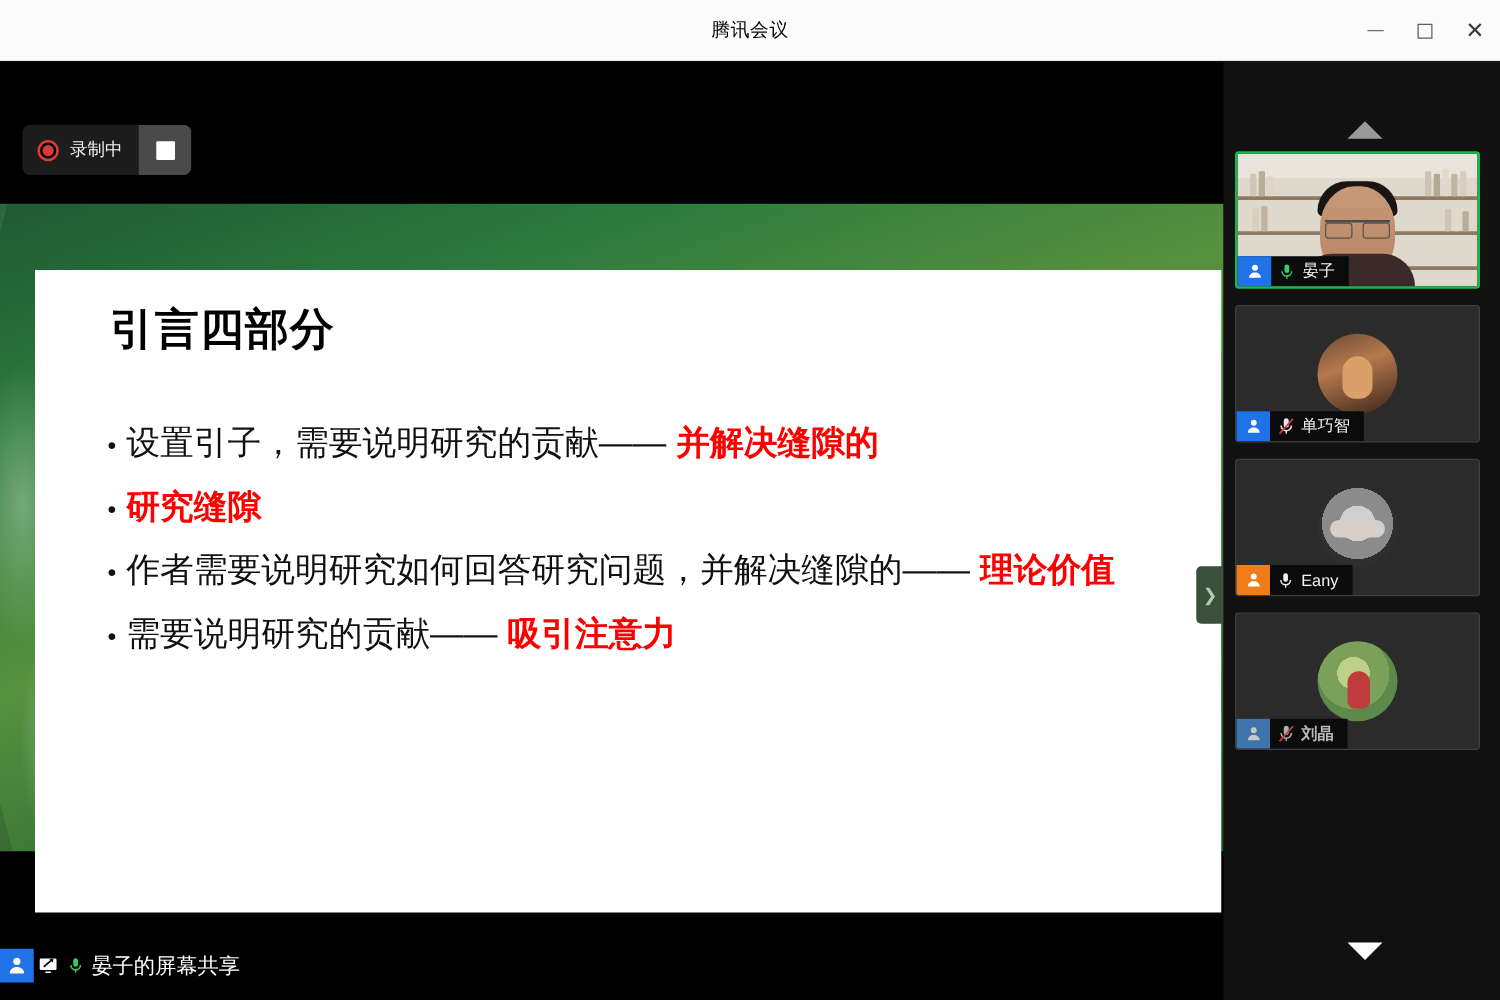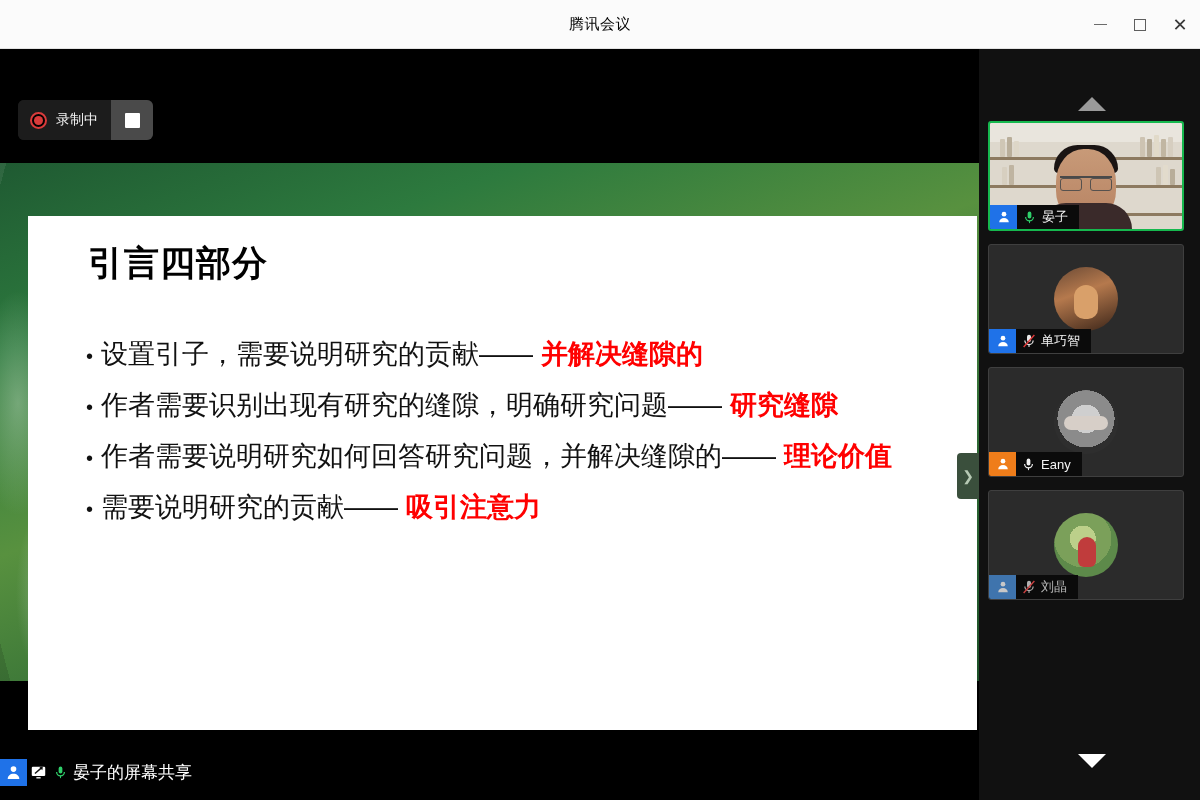--- a/index.html
+++ b/index.html
@@ -197,21 +197,21 @@
   }
   .badge {
     width: 27px; height: 24px; display: flex; align-items: center; justify-content: center;
   }
   .badge.blue { background: #1f72e8; }
   .badge.orange { background: #ef7d1a; }
   .badge.dim { background: #3f74ad; }
   .badge svg { display: block; }
   .mic-wrap { width: 25px; height: 24px; display: flex; align-items: center; justify-content: center; }
   .pname { color: #f4f4f4; font-size: 13px; padding-right: 11px; white-space: nowrap; }
-  .pname.dim { color: #b8b8b8; }
+  .pname.dim { color: #b8b8b8; font-weight: bold; }
 
   
   .bottombar {
     position: absolute; left: 0; bottom: 14px; height: 27px;
     display: flex; align-items: center;
   }
   .bb-badge { width: 27px; height: 27px; background: #1f72e8;
               display: flex; align-items: center; justify-content: center; }
   .bb-icon { width: 22px; height: 27px; display: flex; align-items: center; justify-content: center; }
   .bb-text { color: #fff; font-size: 17px; padding-left: 2px; white-space: nowrap; }
@@ -244,21 +244,20 @@
       <div class="slide">
         <div class="slide-title">引言四部分</div>
         <div class="bullets">
           <div class="bullet">
             <span class="bullet-dot">•</span>
             <span>设置引子，需要说明研究的贡献——</span>
               <span class="hl">并解决缝隙的</span>
           </div>
           <div class="bullet">
             <span class="bullet-dot">•</span>
-            <span>作者需要识别出现有研究的缝隙，明确研究问题——</span>
               <span class="hl">研究缝隙</span>
           </div>
           <div class="bullet">
             <span class="bullet-dot">•</span>
             <span>作者需要说明研究如何回答研究问题，并解决缝隙的——</span>
               <span class="hl">理论价值</span>
           </div>
           <div class="bullet">
             <span class="bullet-dot">•</span>
             <span>需要说明研究的贡献——</span>

